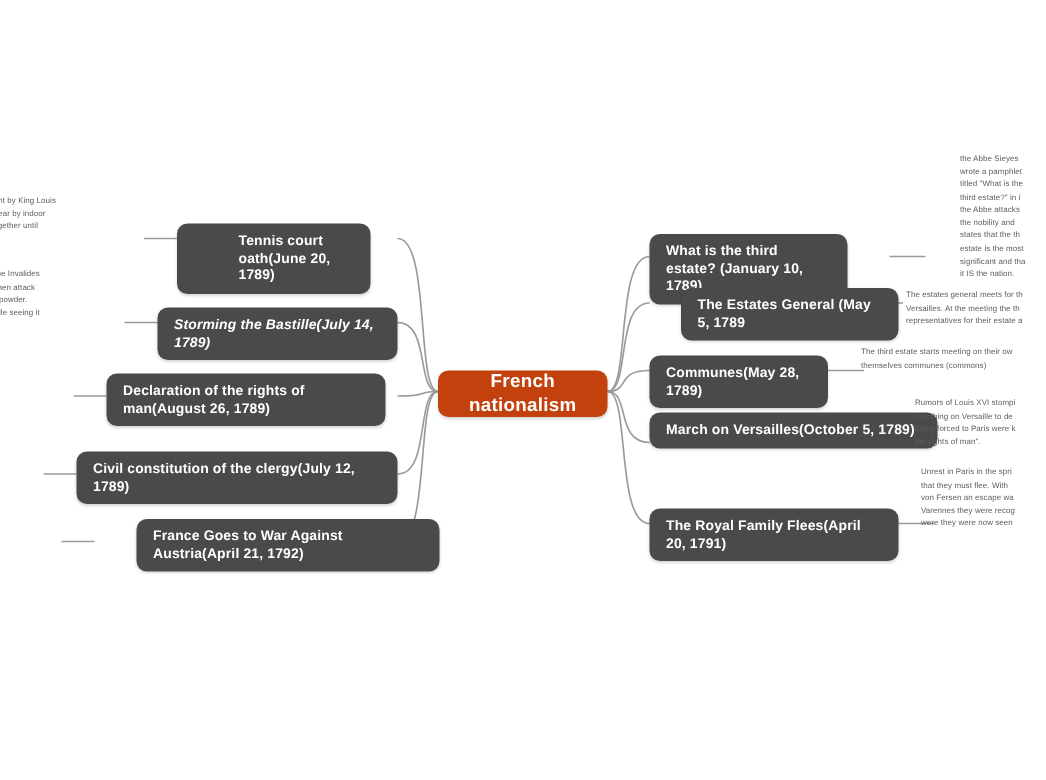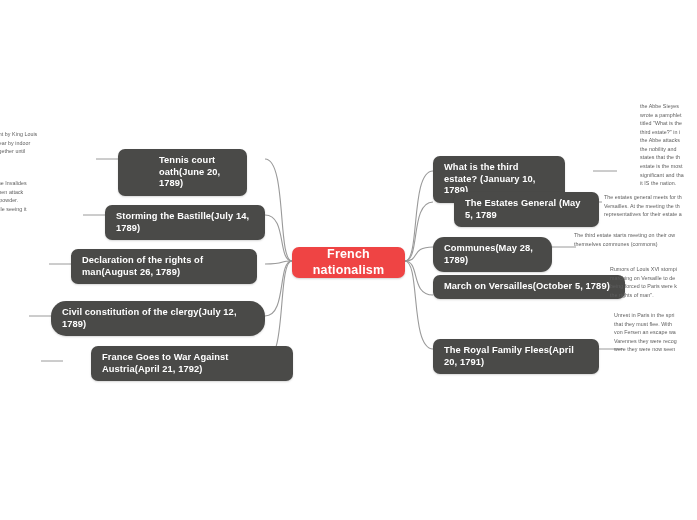--- a/index.html
+++ b/index.html
@@ -27,21 +27,21 @@
     position: absolute;
     box-sizing: border-box;
     border-radius: 7px;
     color: #ffffff;
     font-weight: bold;
     line-height: 1.25;
     display: flex;
     align-items: center;
   }
   .node-center {
-    background: #ef4444;
+    background: #c2410c;
     font-size: 12.5px;
     letter-spacing: 0.2px;
     justify-content: center;
     text-align: center;
     padding: 0 14px;
     box-shadow: 0 1px 2px rgba(0,0,0,0.18);
   }
   .node-branch {
     background: #4a4a48;
     font-size: 9.3px;
@@ -87,32 +87,32 @@
       <path d="M 552 247 L 576 247" fill="none" stroke="#9a9a9a" stroke-width="1"></path>
       <path d="M 594 295 L 618 295" fill="none" stroke="#9a9a9a" stroke-width="1"></path>
       <path d="M 599 349 L 623 349" fill="none" stroke="#9a9a9a" stroke-width="1"></path>
     </svg>
 <div class="node node-center" style="left: 292px; top: 247px; width: 113px; min-height: 28px;">French nationalism</div>
     <div class="node node-branch" style="left: 118px; top: 149px; width: 129px; min-height: 20px; padding-left: 41px;">Tennis court oath(June 20, 1789)</div>
     <div class="note note-left" style="left: -40px; top: 130px; width: 134px;">of their meet point by King Louis
 e meeting to a near by indoor
 n oath to stay together until
 rance.</div>
-    <div class="node node-branch" style="left: 105px; top: 205px; width: 160px; min-height: 20px;">Storming the Bastille(July 14, 1789)</div>
+    <div class="node node-branch" style="left: 105px; top: 205px; width: 160px; min-height: 20px; font-style: italic;">Storming the Bastille(July 14, 1789)</div>
     <div class="note note-left" style="left: -38px; top: 179px; width: 115px;">a mob storms the Invalides
 muskets, they then attack
 rs and take gunpowder.
 estroy the Bastille seeing it
 ty.</div>
     <div class="node node-branch" style="left: 71px; top: 249px; width: 186px; min-height: 30px;">Declaration of the rights of man(August 26, 1789)</div>
     <div class="note note-left" style="left: -40px; top: 233px; width: 85px;">ights of man" It
  men, the
 ht to liberty,
 y.</div>
-    <div class="node node-branch" style="left: 51px; top: 301px; width: 214px; min-height: 30px; border-radius: 15px;">Civil constitution of the clergy(July 12, 1789)</div>
+    <div class="node node-branch" style="left: 51px; top: 301px; width: 214px; min-height: 30px;">Civil constitution of the clergy(July 12, 1789)</div>
     <div class="note note-left" style="left: -40px; top: 284px; width: 85px;">assing of the
 e church under
 embers were</div>
     <div class="node node-branch" style="left: 63px; top: 346px; width: 202px; min-height: 30px; margin-left: 28px;">France Goes to War Against Austria(April 21, 1792)</div>
     <div class="note note-left" style="left: -40px; top: 336px; width: 85px;">clared war on
 ance found itself</div>
     <div class="node node-branch" style="left: 433px; top: 156px; width: 132px; min-height: 30px;">What is the third estate? (January 10, 1789)</div>
     <div class="note note-right" style="left: 640px; top: 102px; width: 70px;">the Abbe Sieyes
 wrote a pamphlet
 titled "What is the
@@ -120,21 +120,21 @@
 the Abbe attacks
 the nobility and
 states that the th
 estate is the most
 significant and tha
 it IS the nation.</div>
     <div class="node node-branch" style="left: 433px; top: 192px; width: 145px; min-height: 20px; margin-left: 21px;">The Estates General (May 5, 1789</div>
     <div class="note note-right" style="left: 604px; top: 193px; width: 105px;">The estates general meets for th
 Versailles. At the meeting the th
 representatives for their estate a</div>
-    <div class="node node-branch" style="left: 433px; top: 237px; width: 119px; min-height: 20px; border-radius: 11px;">Communes(May 28, 1789)</div>
+    <div class="node node-branch" style="left: 433px; top: 237px; width: 119px; min-height: 20px;">Communes(May 28, 1789)</div>
     <div class="note note-right" style="left: 574px; top: 231px; width: 130px;">The third estate starts meeting on their ow
 themselves communes (commons)</div>
     <div class="node node-branch" style="left: 433px; top: 275px; width: 192px; min-height: 20px;">March on Versailles(October 5, 1789)</div>
     <div class="note note-right" style="left: 610px; top: 265px; width: 90px;">Rumors of Louis XVI stompi
 marching on Versaille to de
 being forced to Paris were k
 the rights of man".</div>
     <div class="node node-branch" style="left: 433px; top: 339px; width: 166px; min-height: 20px;">The Royal Family Flees(April 20, 1791)</div>
     <div class="note note-right" style="left: 614px; top: 311px; width: 86px;">Unrest in Paris in the spri
 that they must flee. With

